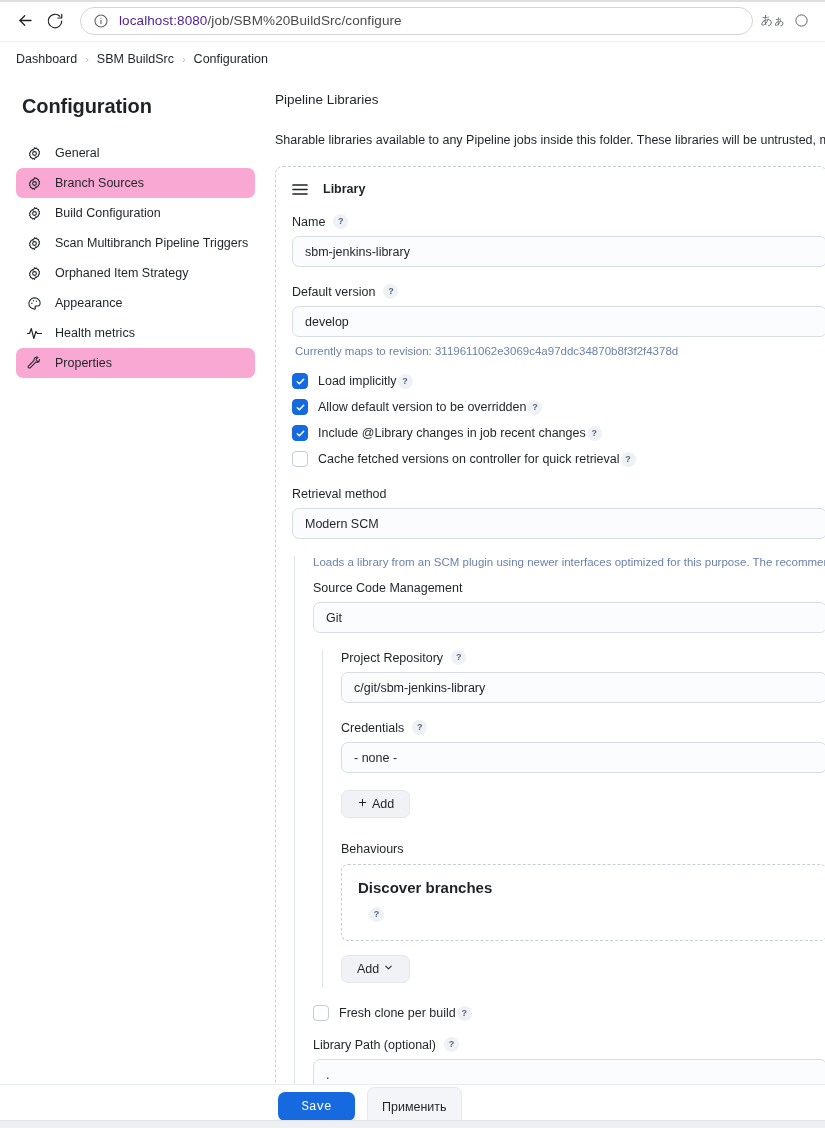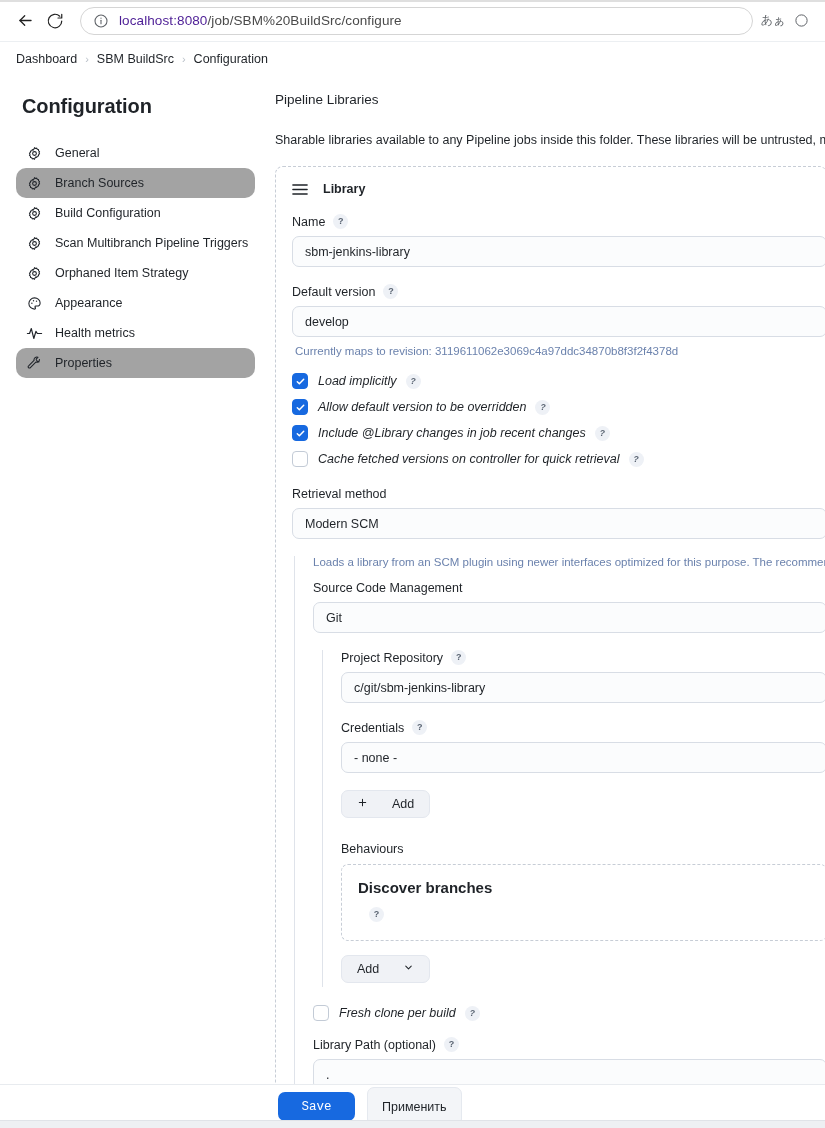--- a/index.html
+++ b/index.html
@@ -126,21 +126,21 @@
     align-items: center;
     gap: 12px;
     height: 30px;
     padding: 0 10px;
     border-radius: 7px;
     margin-bottom: 0;
     font-size: 12.5px;
     color: #1f2328;
   }
   .side-item + .side-item { margin-top: 0; }
-  .side-item.active { background: #a3a3a3; border-radius: 10px; }
+  .side-item.active { background: #f9a8d4; }
   .side-ico {
     width: 17px; height: 17px;
     flex: 0 0 17px;
     display: flex; align-items: center; justify-content: center;
     color: #20242a;
   }
   .side-ico svg { display: block; }
   .side-label { white-space: nowrap; }
 
   
@@ -236,21 +236,21 @@
     border: 1.5px solid #c3cbd6;
     background: #fff;
     display: flex; align-items: center; justify-content: center;
   }
   .cbox.checked {
     background: #1769e0;
     border-color: #1769e0;
   }
   .cbox.checked svg { display: block; }
   .cbox svg { display: none; }
-  .check-label { display: flex; align-items: center; gap: 9px; white-space: nowrap; font-style: italic; }
+  .check-label { display: flex; align-items: center; gap: 1px; white-space: nowrap; }
 
   .section-label {
     font-size: 12.5px;
     margin: 20px 0 7px 0;
   }
 
   
   .nest {
     border-left: 1px solid #dfe3ea;
     padding-left: 18px;
@@ -267,21 +267,21 @@
     font-size: 11.5px;
     color: #6b82ad;
     white-space: nowrap;
     margin-bottom: 13px;
   }
 
   .btn-soft {
     display: inline-flex;
     align-items: center;
     justify-content: center;
-    gap: 24px;
+    gap: 4px;
     height: 28px;
     padding: 0 15px;
     border-radius: 7px;
     background: #f0f2f6;
     border: 1px solid #e3e7ee;
     font-size: 12.5px;
     color: #1f2328;
     margin-bottom: 4px;
   }
 

